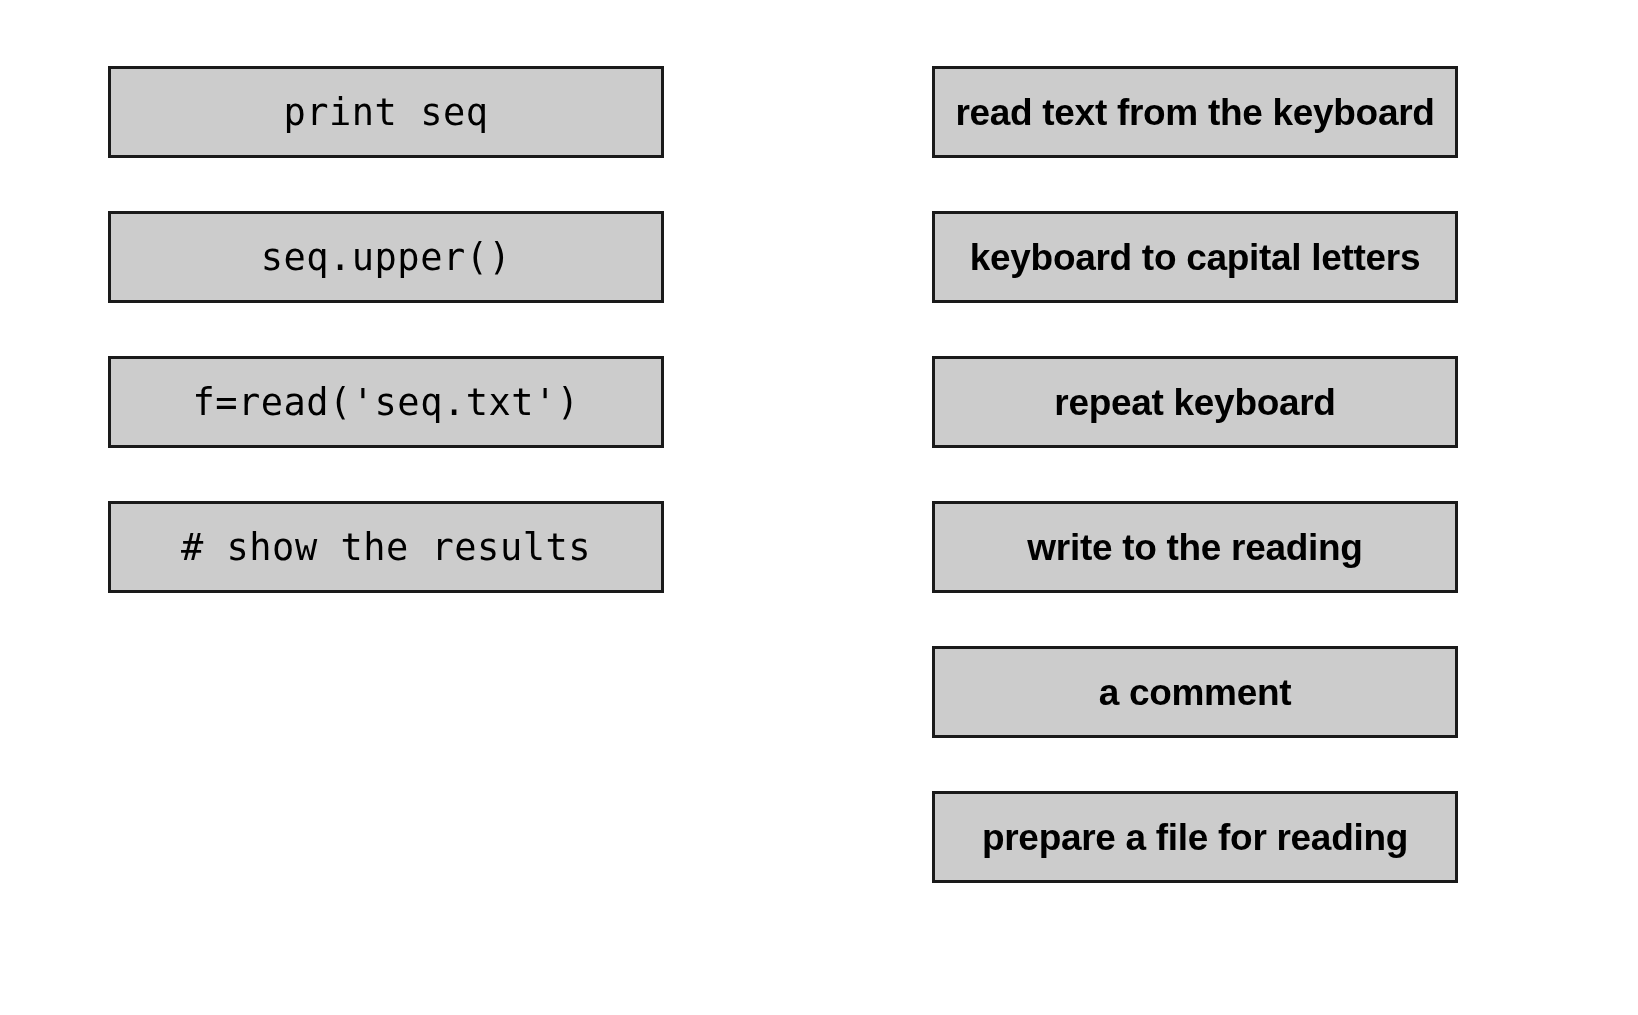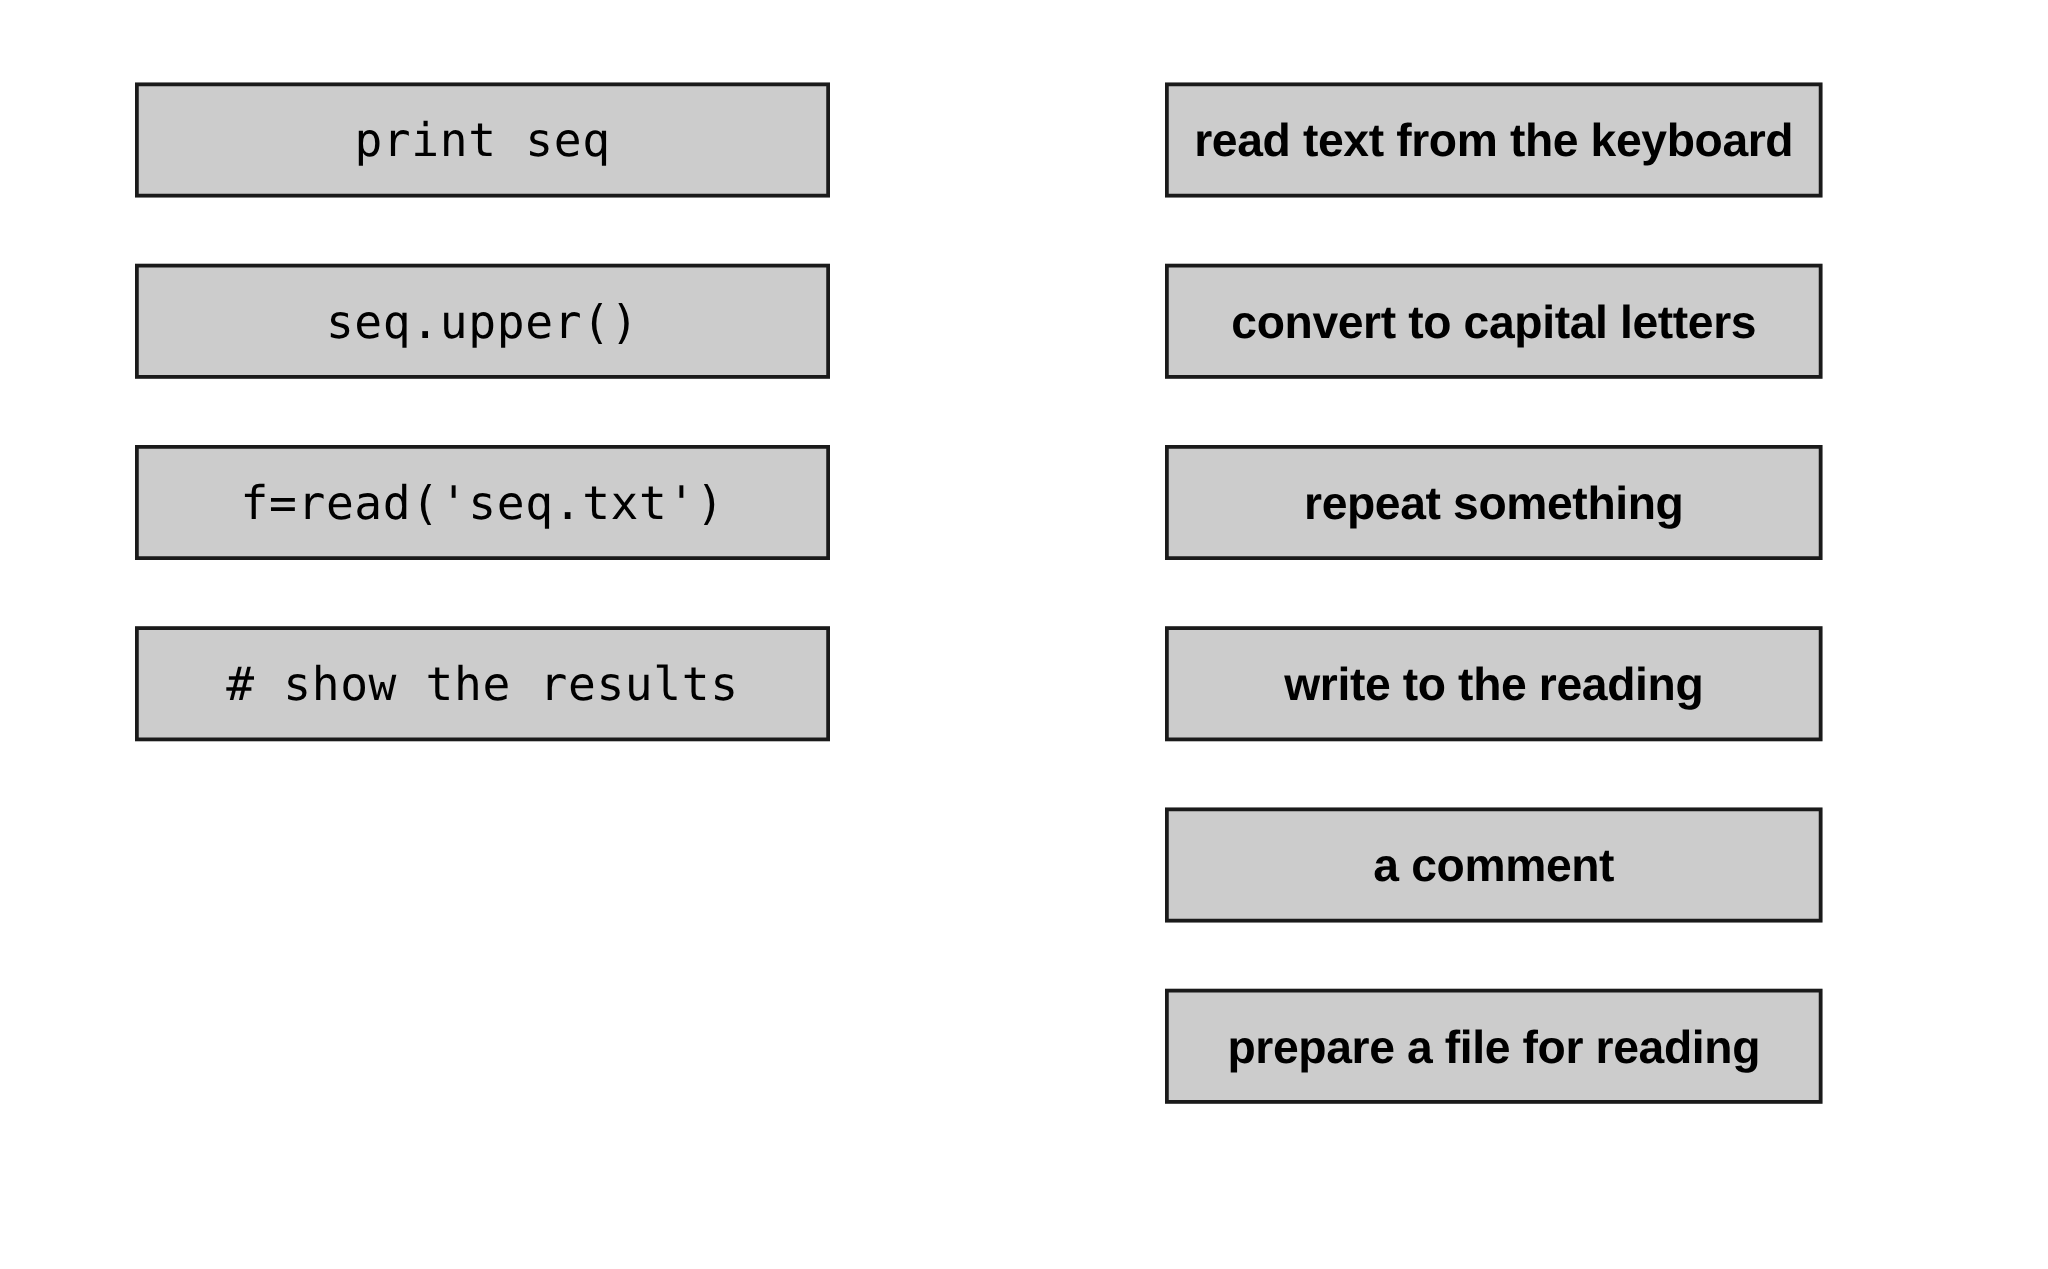--- a/index.html
+++ b/index.html
@@ -71,20 +71,20 @@
 
   <div class="column" id="code-column">
     <div class="card card-code">print seq</div>
     <div class="card card-code">seq.upper()</div>
     <div class="card card-code">f=read('seq.txt')</div>
     <div class="card card-code"># show the results</div>
   </div>
 
   <div class="column" id="meaning-column">
     <div class="card card-meaning">read text from the keyboard</div>
-    <div class="card card-meaning">convert to capital letters</div>
-    <div class="card card-meaning">repeat something</div>
+    <div class="card card-meaning">keyboard to capital letters</div>
+    <div class="card card-meaning">repeat keyboard</div>
     <div class="card card-meaning">write to the reading</div>
     <div class="card card-meaning">a comment</div>
     <div class="card card-meaning">prepare a file for reading</div>
   </div>
 
 </div>
 
 </body></html>

